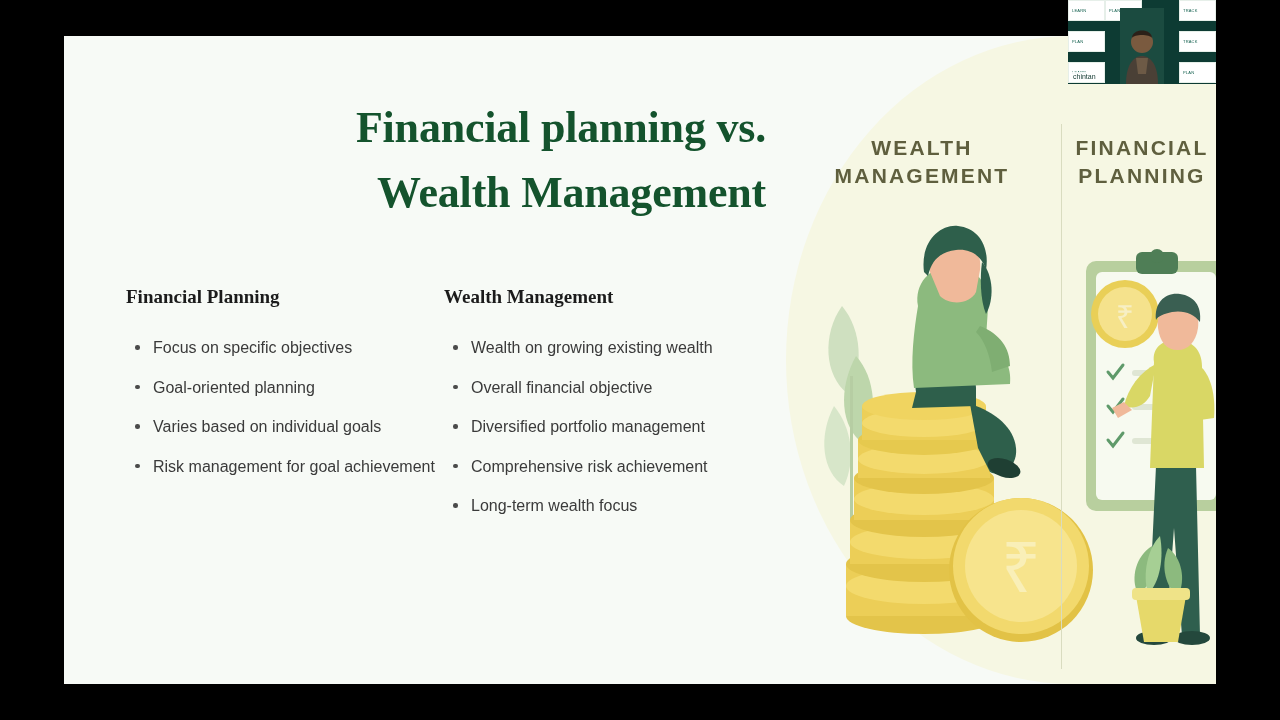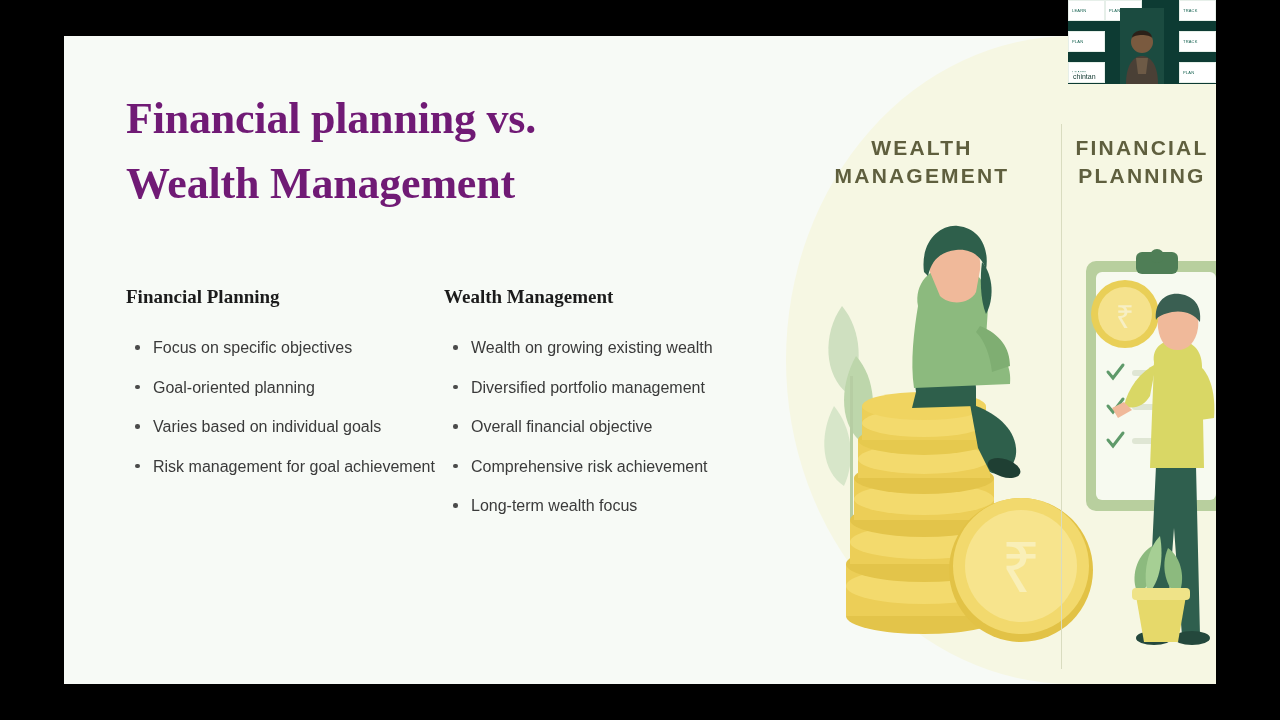--- a/index.html
+++ b/index.html
@@ -38,28 +38,29 @@
     width: 430px;
     height: 648px;
     background: #f6f7e3;
     border-top-left-radius: 300px 340px;
     border-bottom-left-radius: 300px 340px;
   }
 
   .title {
     position: absolute;
     left: 62px;
-    top: 50px;
+    top: 59px;
     width: 640px;
     font-family: "Liberation Serif", serif;
     font-weight: bold;
     font-size: 44px;
     line-height: 1.48;
-    color: #701a75;
+    color: #14532d;
     letter-spacing: -0.2px;
+    text-align: right;
   }
 
   .col {
     position: absolute;
     top: 250px;
   }
   .col-left  { left: 62px; width: 320px; }
   .col-right { left: 380px; width: 290px; }
 
   .col-head {
@@ -191,22 +192,22 @@
         <li>Goal-oriented planning</li>
         <li>Varies based on individual goals</li>
         <li>Risk management for goal achievement</li>
       </ul>
     </div>
 
     <div class="col col-right">
       <div class="col-head">Wealth Management</div>
       <ul class="bullets">
         <li>Wealth on growing existing wealth</li>
+        <li>Overall financial objective</li>
         <li>Diversified portfolio management</li>
-        <li>Overall financial objective</li>
         <li>Comprehensive risk achievement</li>
         <li>Long-term wealth focus</li>
       </ul>
     </div>
 
     <div id="art">
 
       <div class="art-label wm">WEALTH MANAGEMENT</div>
       <div class="art-label fp">FINANCIAL PLANNING</div>
       <div class="divider"></div>

